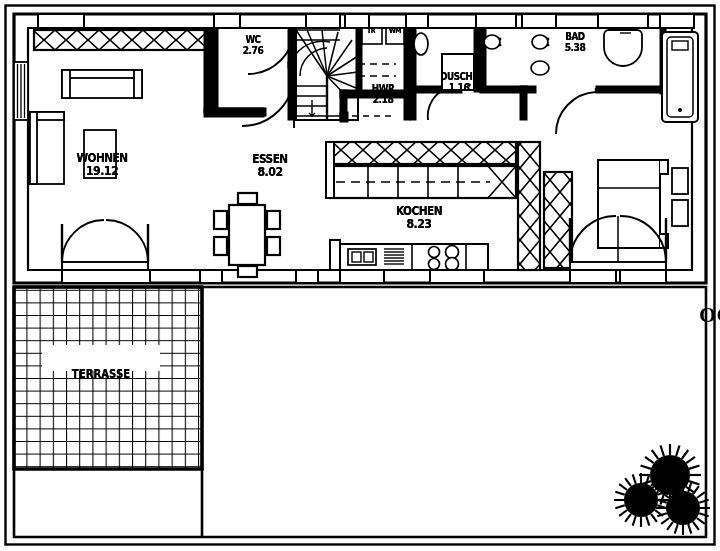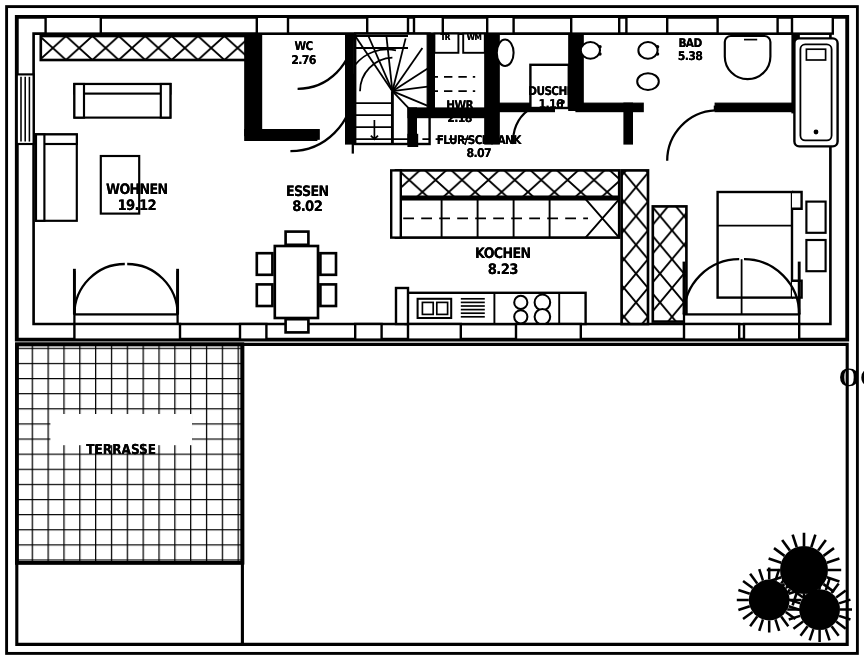--- a/index.html
+++ b/index.html
@@ -435,21 +435,21 @@
           <line x1="-17" y1="0" x2="-27" y2="0"></line>
           <line x1="-16.2" y1="-5.2" x2="-25.7" y2="-8.3"></line>
           <line x1="-13.8" y1="-10" x2="-21.8" y2="-15.9"></line>
           <line x1="-10" y1="-13.8" x2="-15.9" y2="-21.8"></line>
           <line x1="-5.2" y1="-16.2" x2="-8.3" y2="-25.7"></line>
         </g>
       </g>
     </g>
   </svg>
 
-  <div class="rlabel" style="left:114px; top:152px;">
+  <div class="rlabel" style="left:102px; top:152px;">
     <span class="nm">WOHNEN</span>
     <span class="ar">19.12</span>
   </div>
 
   <div class="rlabel small" style="left:253px; top:35px;">
     <span class="nm">WC</span>
     <span class="ar">2.76</span>
   </div>
 
   <div class="rlabel small" style="left:383px; top:58px;margin-top:26px;">
@@ -460,26 +460,22 @@
   <div class="rlabel small" style="left:459px; top:32px;margin-top:40px;">
     <span class="nm">DUSCHE</span>
     <span class="ar">1.16</span>
   </div>
 
   <div class="rlabel small" style="left:575px; top:32px;text-align:center;">
     <span class="nm">BAD</span>
     <span class="ar">5.38</span>
   </div>
 
-  <div class="rlabel small" style="left:399px; top:113px;">
-    <span class="nm">FLUR/SCHRANK</span>
-    <span class="ar">8.07</span>
-  </div>
-
-  <div class="rlabel" style="left:256px; top:153px;">
+
+  <div class="rlabel" style="left:270px; top:153px;">
     <span class="nm">ESSEN</span>
     <span class="ar">8.02</span>
   </div>
 
   <div class="rlabel" style="left:419px; top:205px;">
     <span class="nm">KOCHEN</span>
     <span class="ar">8.23</span>
   </div>
 
 

